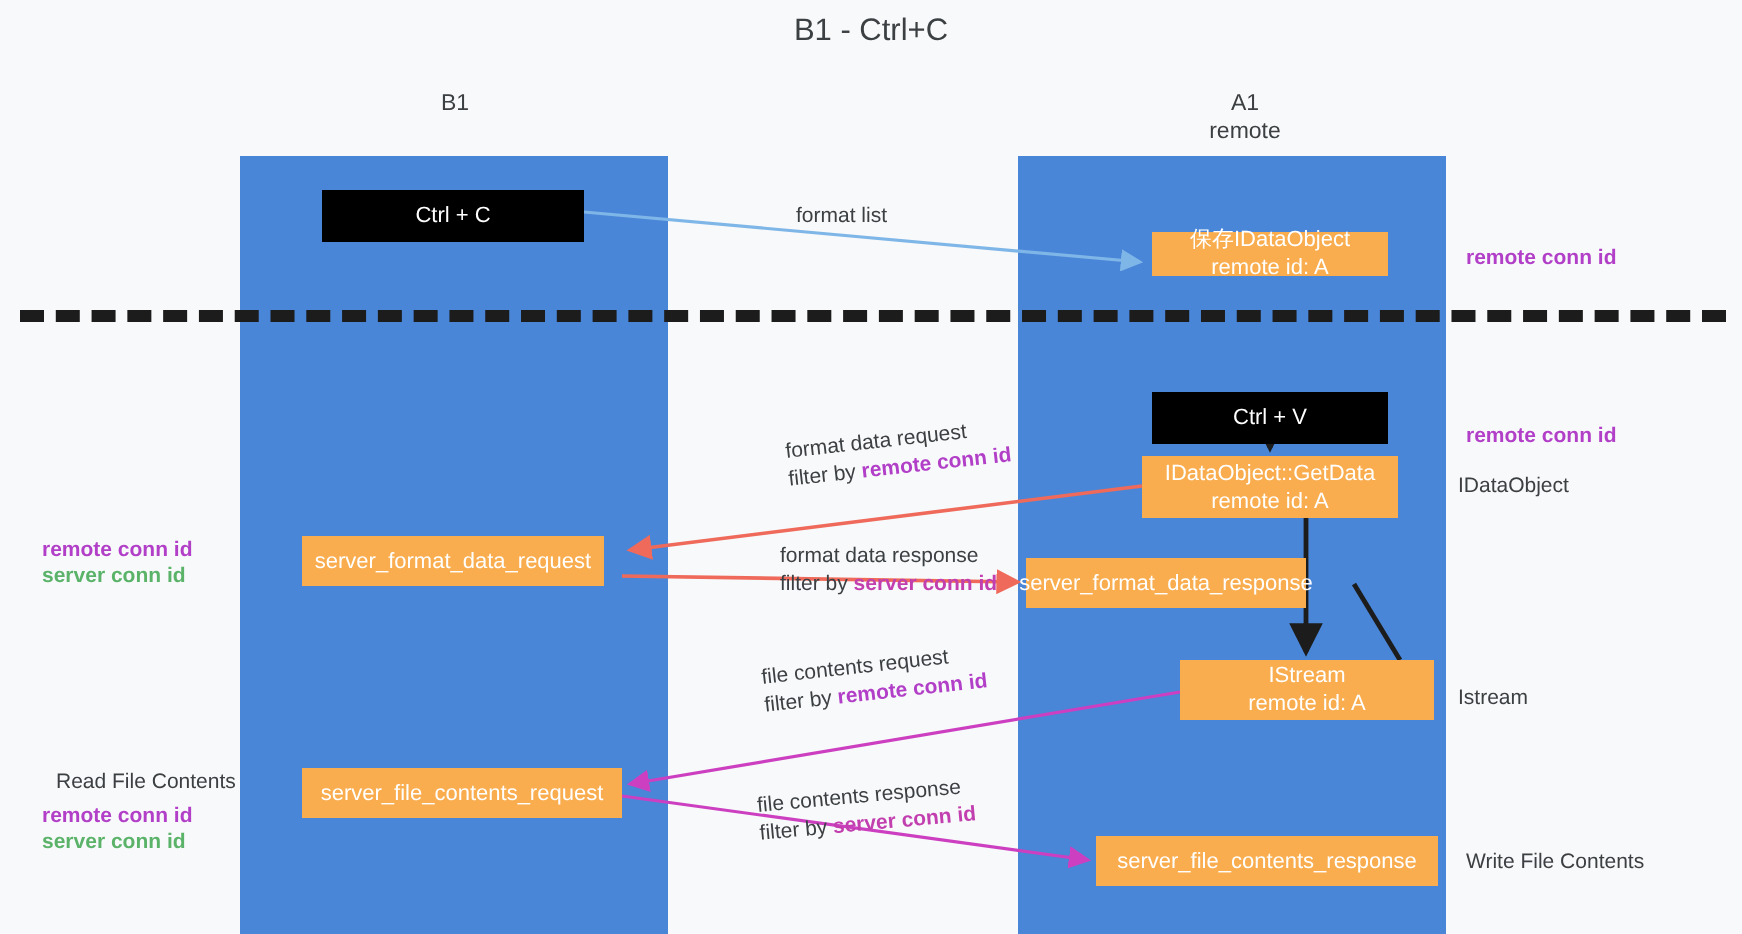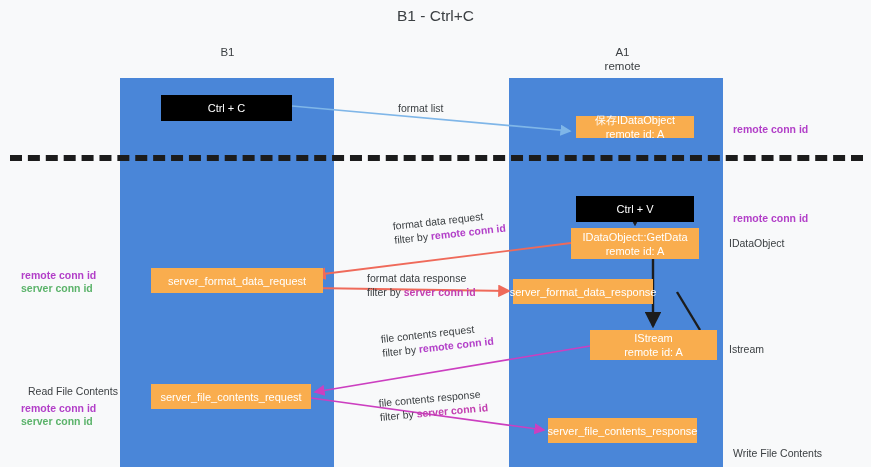--- a/index.html
+++ b/index.html
@@ -38,51 +38,51 @@
     text-align:center;color:#ffffff;font-size:11px;line-height:14px;
     padding:2px 4px;
   }
   .node.green{background:#000000;}
   .node.orange{background:#f9ad4e;}
 
   #n-ctrlc{left:161px;top:95px;width:131px;height:26px;}
   #n-idataobject{left:576px;top:116px;width:118px;height:22px;}
   #n-ctrlv{left:576px;top:172px;width:118px;height:26px;margin-top:24px;}
   #n-getdata{left:571px;top:228px;width:128px;height:31px;}
-  #n-sfdreq{left:151px;top:268px;width:172px;height:25px;text-align:center;}
+  #n-sfdreq{left:151px;top:268px;width:151px;height:25px;text-align:center;}
   #n-sfdresp{left:513px;top:279px;width:140px;height:25px;}
   #n-istream{left:590px;top:330px;width:127px;height:30px;}
   #n-sfcreq{left:151px;top:384px;width:160px;height:25px;}
-  #n-sfcresp{left:548px;top:418px;width:149px;height:25px;}
+  #n-sfcresp{left:548px;top:418px;width:171px;height:25px;}
 
   
   .elabel{
     position:absolute;color:#3c4043;font-size:10.5px;line-height:14px;
     white-space:nowrap;
   }
   .elabel .hl-remote{color:#b23fc8;font-weight:bold;}
   .elabel .hl-server{color:#c23fb0;font-weight:bold;}
 
   #lbl-formatlist{left:398px;top:101px;}
   #lbl-fdreq{left:392px;top:219px;transform:rotate(-6.3deg);transform-origin:left top;}
-  #lbl-fdresp{left:367px;top:271px;}
+  #lbl-fdresp{left:390px;top:271px;}
   #lbl-fcreq{left:380px;top:332px;transform:rotate(-6.3deg);transform-origin:left top;}
   #lbl-fcresp{left:378px;top:396px;transform:rotate(-5.2deg);transform-origin:left top;}
 
   
   .ann{position:absolute;font-size:10.5px;line-height:14px;white-space:nowrap;}
   .ann.plain{color:#3c4043;}
   .ann.remote{color:#b23fc8;font-weight:bold;}
   .ann.server{color:#5bb36a;font-weight:bold;}
 
   #ann-r1{left:733px;top:122px;}
   #ann-r2{left:733px;top:211px;}
   #ann-dataobject{left:729px;top:236px;}
   #ann-istream{left:729px;top:342px;}
-  #ann-write{left:733px;top:424px;margin-top:22px;}
+  #ann-write{left:733px;top:424px;}
 
   #ann-l1a{left:21px;top:268px;}
   #ann-l1b{left:21px;top:281px;}
   #ann-read{left:28px;top:384px;}
   #ann-l2a{left:21px;top:401px;}
   #ann-l2b{left:21px;top:414px;}
 
   
   #divider{
     position:absolute;left:10px;top:155px;width:853px;height:0;

